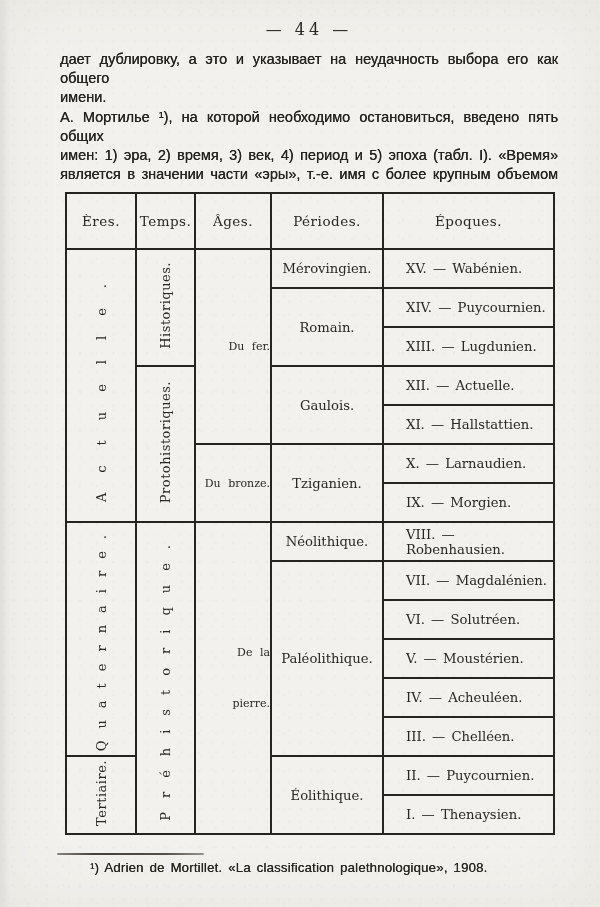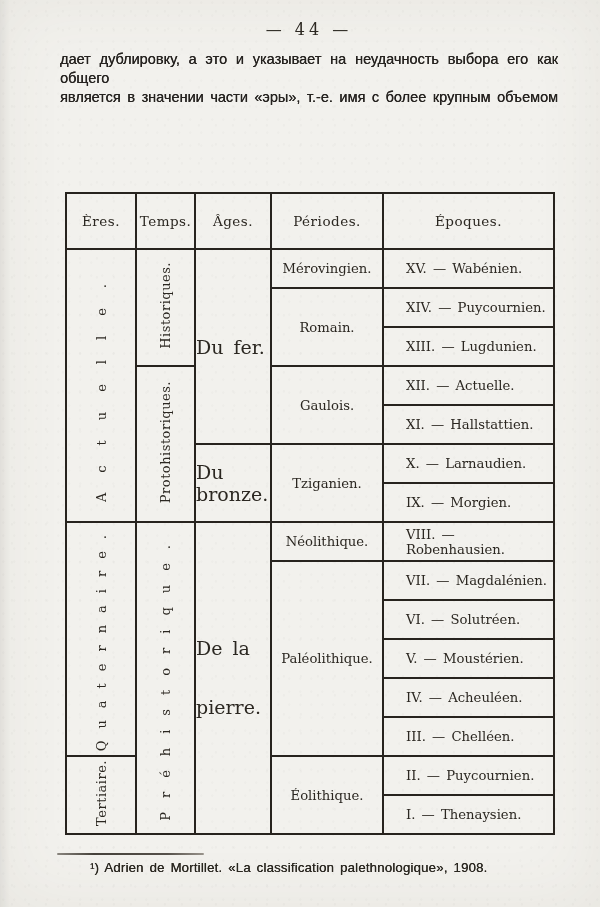--- a/index.html
+++ b/index.html
@@ -61,21 +61,21 @@
     display:inline-block;
     writing-mode:vertical-rl;
     transform:rotate(180deg);
     white-space:nowrap;
     font-size:13px;line-height:1;
   }
   .ls-a{letter-spacing:20px;}
   .ls-q{letter-spacing:12px;}
   .ls-p{letter-spacing:14px;}
   .ls-n{letter-spacing:0.5px;}
-  td.acell{text-align:left;vertical-align:middle;font-size:19px;word-spacing:4px;}
+  td.acell{text-align:right;vertical-align:middle;font-size:11px;word-spacing:4px;}
   td.acell .stack{display:block;line-height:1;}
   td.acell .gap{margin-top:40px;}
   td.pcell{text-align:center;vertical-align:middle;font-size:13.2px;}
   td.ecell{text-align:left;vertical-align:middle;font-size:13.2px;padding-left:22px;word-spacing:2px;border-radius:13px;}
   .foot-rule{
     position:absolute;left:57px;top:853px;width:147px;height:2px;
     background:linear-gradient(90deg,#8a867f,#45413a 25%,#55504a 75%,#99948c);
     border-radius:1px;
   }
   .footnote{
@@ -87,22 +87,25 @@
 </head>
 <body>
 
 <div class="page">
 
   <div class="page-number">— 44 —</div>
 
   <div class="text-block">
     <div>
       <div class="jline">дает дублировку, а это и указывает на неудачность выбора его как общего</div>
+      <div class="jlast">имени.</div>
     </div>
     <div>
+      <div class="jline">А. Мортилье ¹), на которой необходимо остановиться, введено пять общих</div>
+      <div class="jline">имен: 1) эра, 2) время, 3) век, 4) период и 5) эпоха (табл. I). «Время»</div>
       <div class="jline">является в значении части «эры», т.-е. имя с более крупным объемом</div>
     </div>
   </div>
 
 
   <table class="mtable">
     <colgroup>
       <col style="width:70px">
         <col style="width:59px">
         <col style="width:76px">

